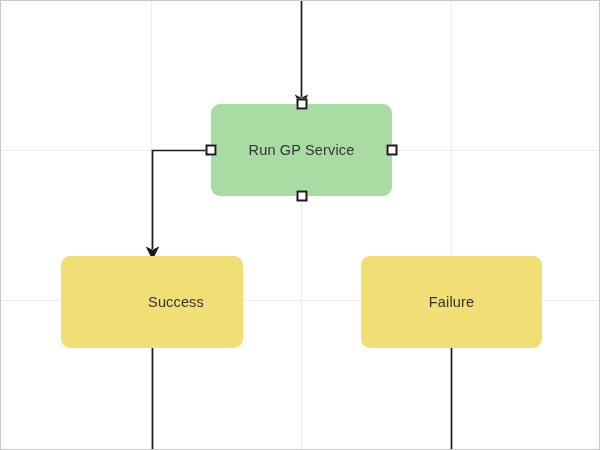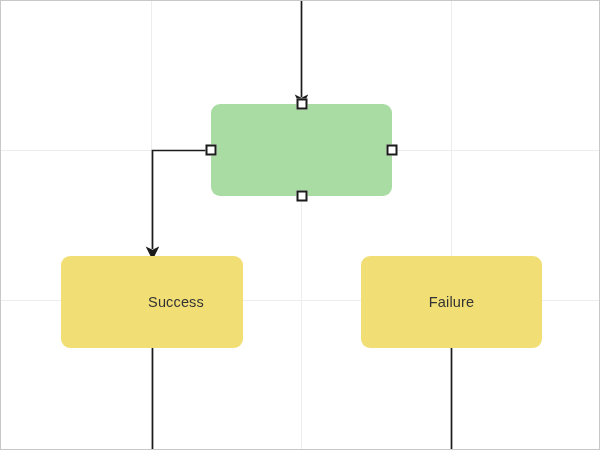--- a/index.html
+++ b/index.html
@@ -114,20 +114,21 @@
     <path class="edge-path" fill="none" stroke="#1b1b1b" stroke-width="1.7" marker-end="url(#arrowhead)" d="M 300.5 0 L 300.5 96"></path>
 
     <path class="edge-path" fill="none" stroke="#1b1b1b" stroke-width="1.7" stroke-linejoin="miter" marker-end="url(#arrowhead)" d="M 207 149.5 L 151.5 149.5 L 151.5 248"></path>
 
     <path class="edge-path" fill="none" stroke="#1b1b1b" stroke-width="1.7" d="M 151.5 347 L 151.5 450"></path>
 
     <path class="edge-path" fill="none" stroke="#1b1b1b" stroke-width="1.7" d="M 450.5 347 L 450.5 450"></path>
   </svg>
 
   <div class="node node-green" style="left:210px; top:103px; width:181px; height:92px;">
+    <span class="node-label">Run GP Service</span>
     <div class="handle h-top"></div>
     <div class="handle h-right"></div>
     <div class="handle h-bottom"></div>
     <div class="handle h-left"></div>
   </div>
 
   <div class="node node-yellow" style="left:60px; top:255px; width:182px; height:92px;padding-left:48px;">
     <span class="node-label">Success</span>
   </div>
 

